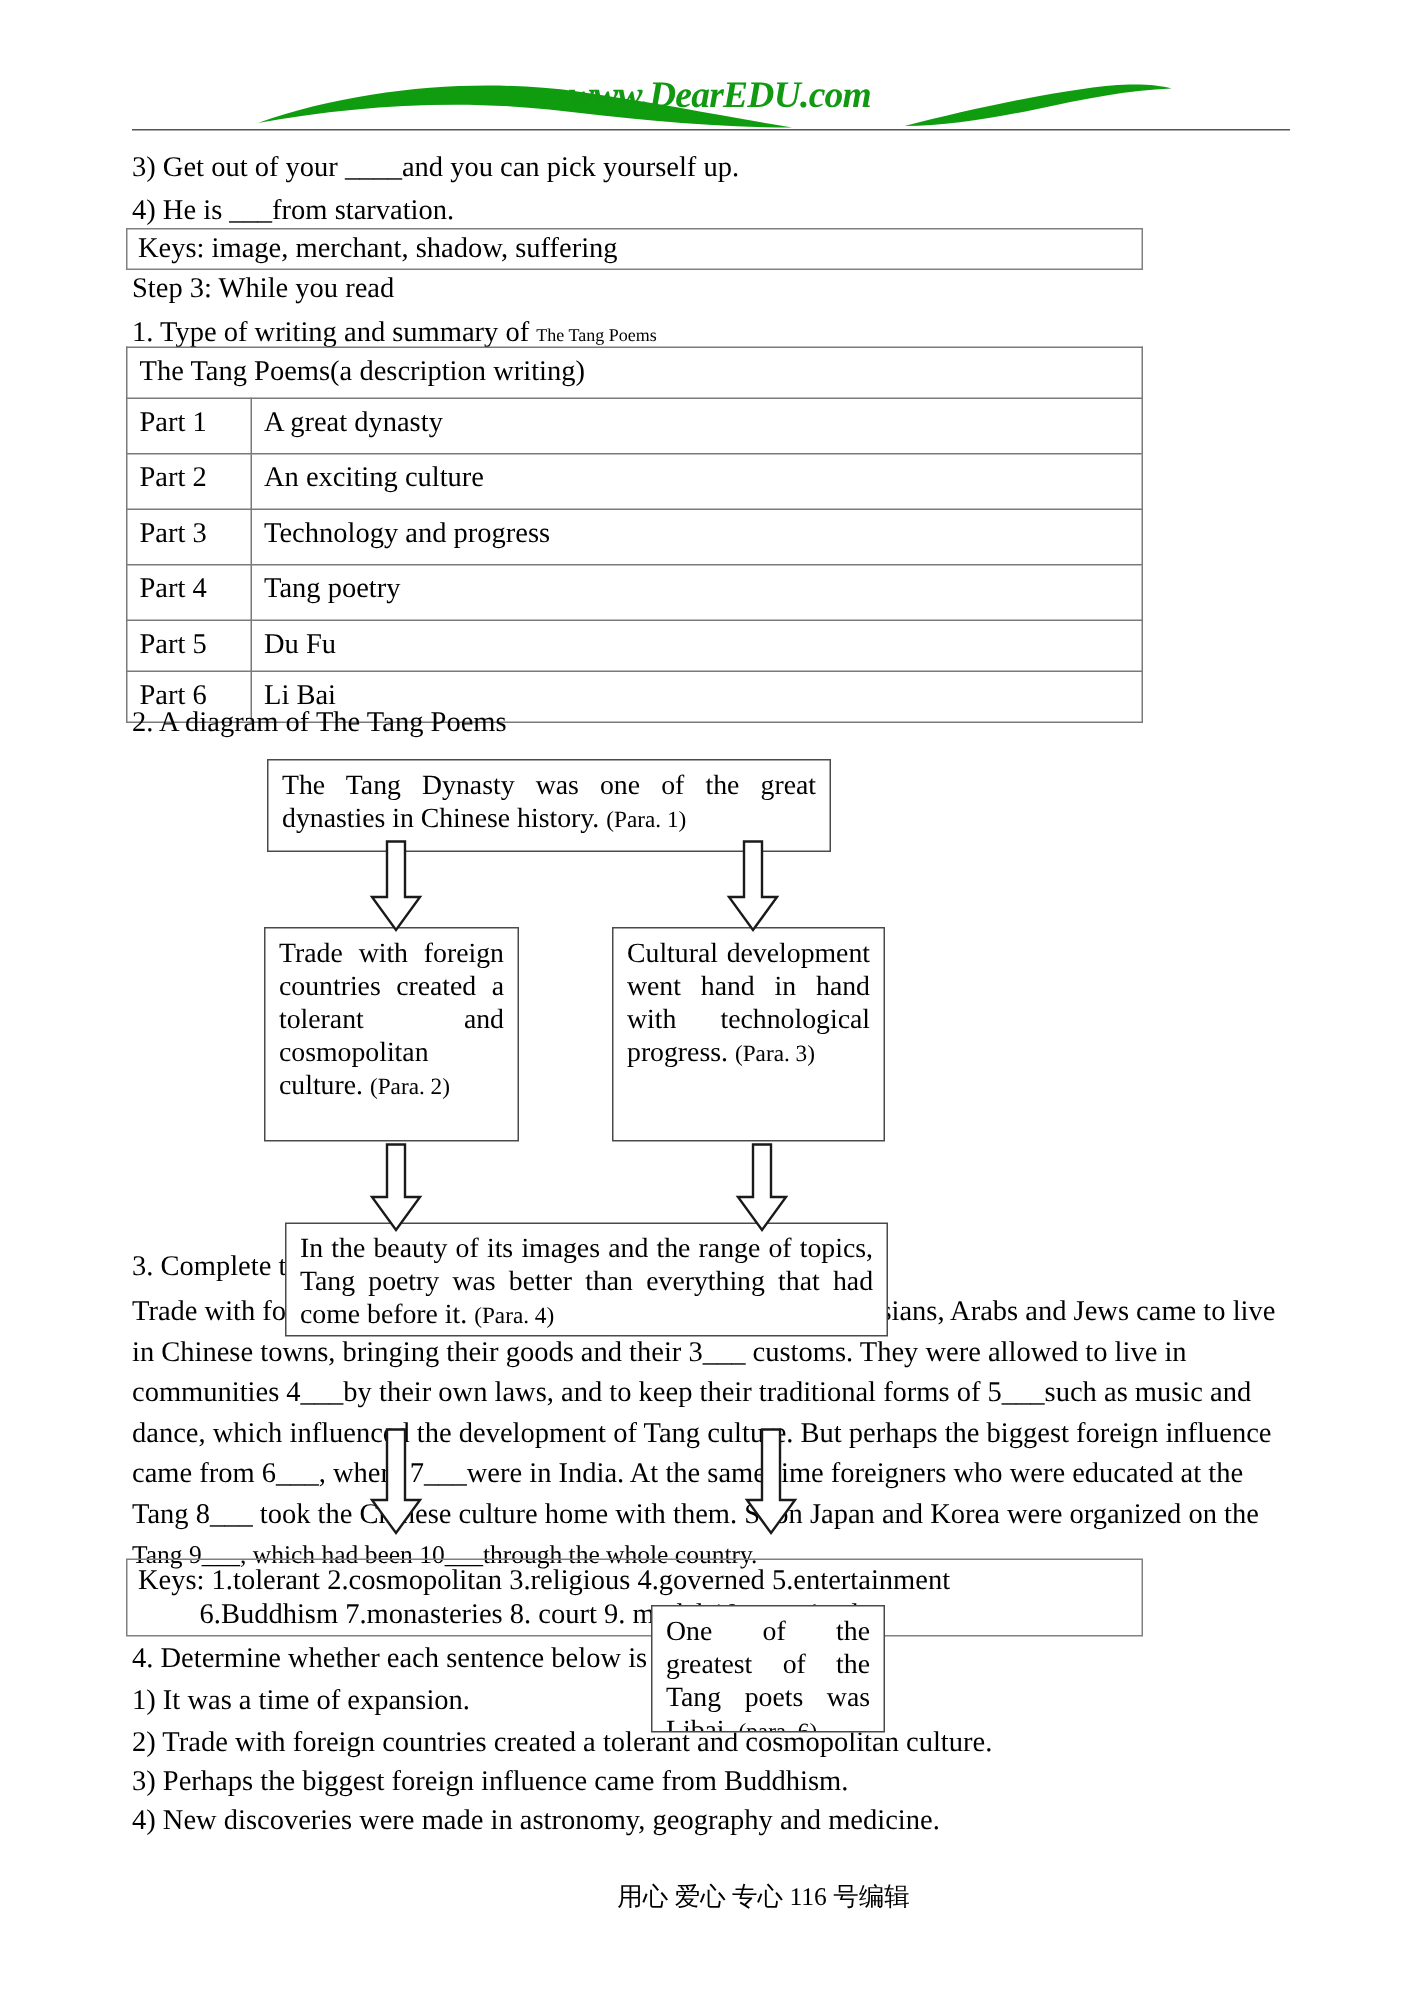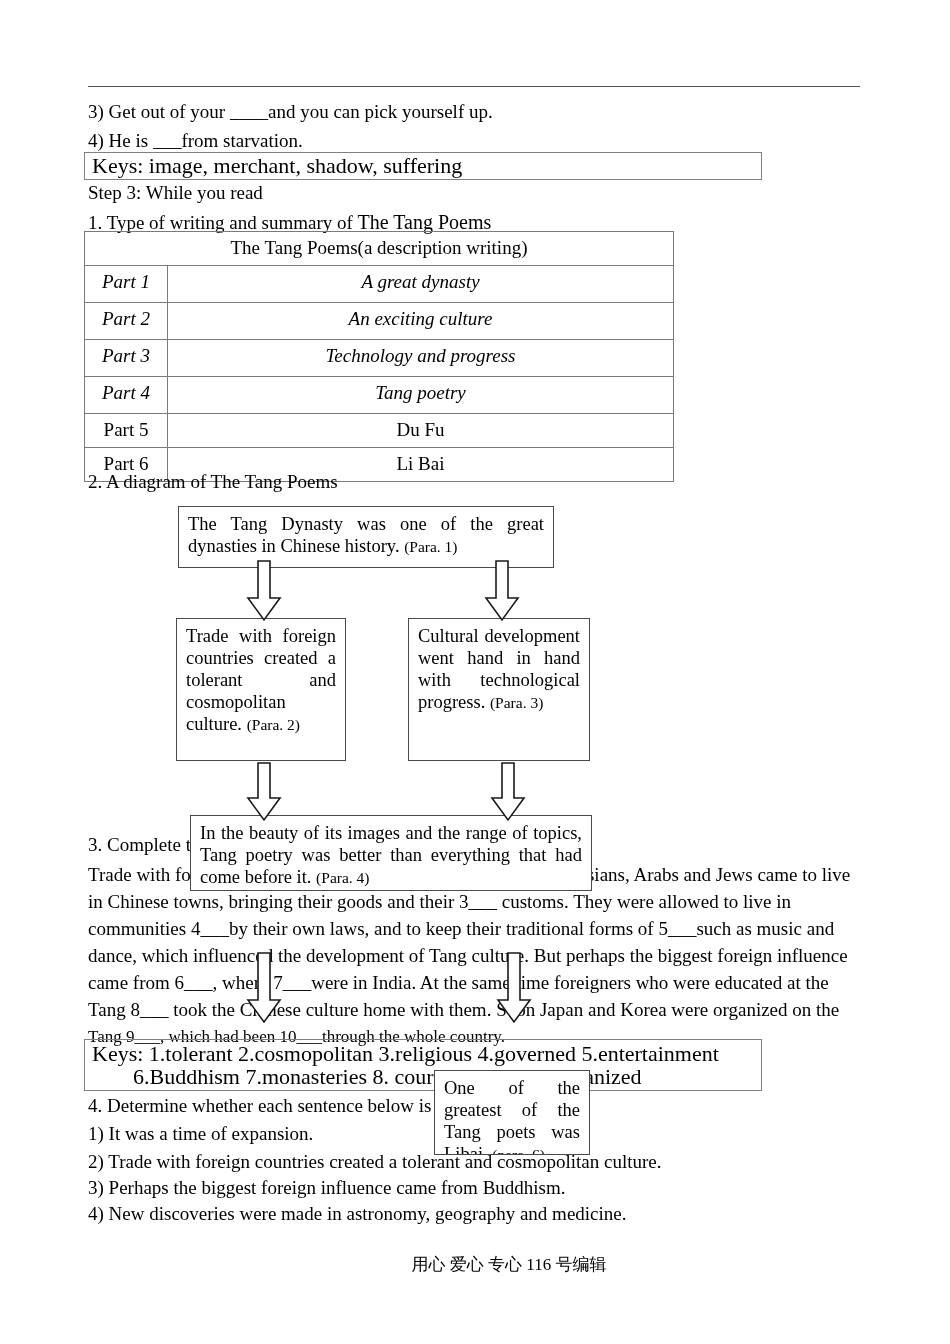--- a/index.html
+++ b/index.html
@@ -59,56 +59,55 @@
     border-top: 1.6px solid #555555;
   }
 
   
   .line {
     position: absolute;
     font-size: 19px;
     line-height: 22px;
     white-space: nowrap;
   }
-  .small-inline { font-size: 20px; }
+  .small-inline { font-size: 12px; }
 
   
   .keybox {
     position: absolute;
     border: 1.4px solid #808080;
     background: transparent;
     box-sizing: border-box;
   }
   .keybox .kline {
     position: absolute;
-    font-size: 22px;
+    font-size: 19px;
     line-height: 22px;
     white-space: nowrap;
   }
 
   
   #summary-table {
     position: absolute;
     left: 84px;
     top: 231px;
-    width: 590px;
+    width: 678px;
     border-collapse: collapse;
     font-size: 19px;
     background: transparent;
-    text-align: center;
   }
   #summary-table td {
     border: 1.2px solid #7a7a7a;
     padding: 5px 8px 6px 8px;
     vertical-align: top;
     line-height: 22px;
   }
   #summary-table td.part-col { width: 66px; white-space: nowrap; }
   #summary-table tr.title-row td { border-bottom: 1.2px solid #7a7a7a; }
-  #summary-table tr.tall td { height: 25px; font-style: italic; }
+  #summary-table tr.tall td { height: 25px; }
 
   
   .flowbox {
     position: absolute;
     border: 1.5px solid #4a4a4a;
     background: #ffffff;
     box-sizing: border-box;
     font-size: 18.5px;
     line-height: 22px;
     text-align: justify;
@@ -134,20 +133,29 @@
     font-family: Liberation Serif, serif;
     margin-left: 34px;
   }
 </style>
 </head>
 <body>
 
 <div id="page">
 
   <div id="header">
+    <div id="logo-wrap">
+      <svg id="swoosh-left" class="swoosh" width="360" height="38" viewBox="0 0 360 38">
+        <path d="M2 30 C 70 6, 150 0, 215 9 C 272 17, 320 27, 358 33 C 300 33, 250 27, 196 21 C 130 14, 62 19, 2 30 Z" fill="#0f9c0f"></path>
+      </svg>
+      <svg id="swoosh-right" class="swoosh" width="180" height="38" viewBox="0 0 180 38">
+        <path d="M1 32 C 40 22, 85 12, 122 7 C 148 3, 168 4, 179 7 C 150 8, 120 14, 88 21 C 58 27, 28 32, 1 32 Z" fill="#0f9c0f"></path>
+      </svg>
+      <div id="logo-text">www.DearEDU.com</div>
+    </div>
     <div id="header-rule"></div>
   </div>
 
   <div class="line" style="left:88px; top:101px;">3) Get out of your ____and you can pick yourself up.</div>
   <div class="line" style="left:88px; top:130px;">4) He is ___from starvation.</div>
 
   <div class="keybox" style="left:84px; top:152px; width:678px; height:28px;">
     <div class="kline" style="left:7px; top:2px;">Keys: image, merchant, shadow, suffering</div>
   </div>
 

